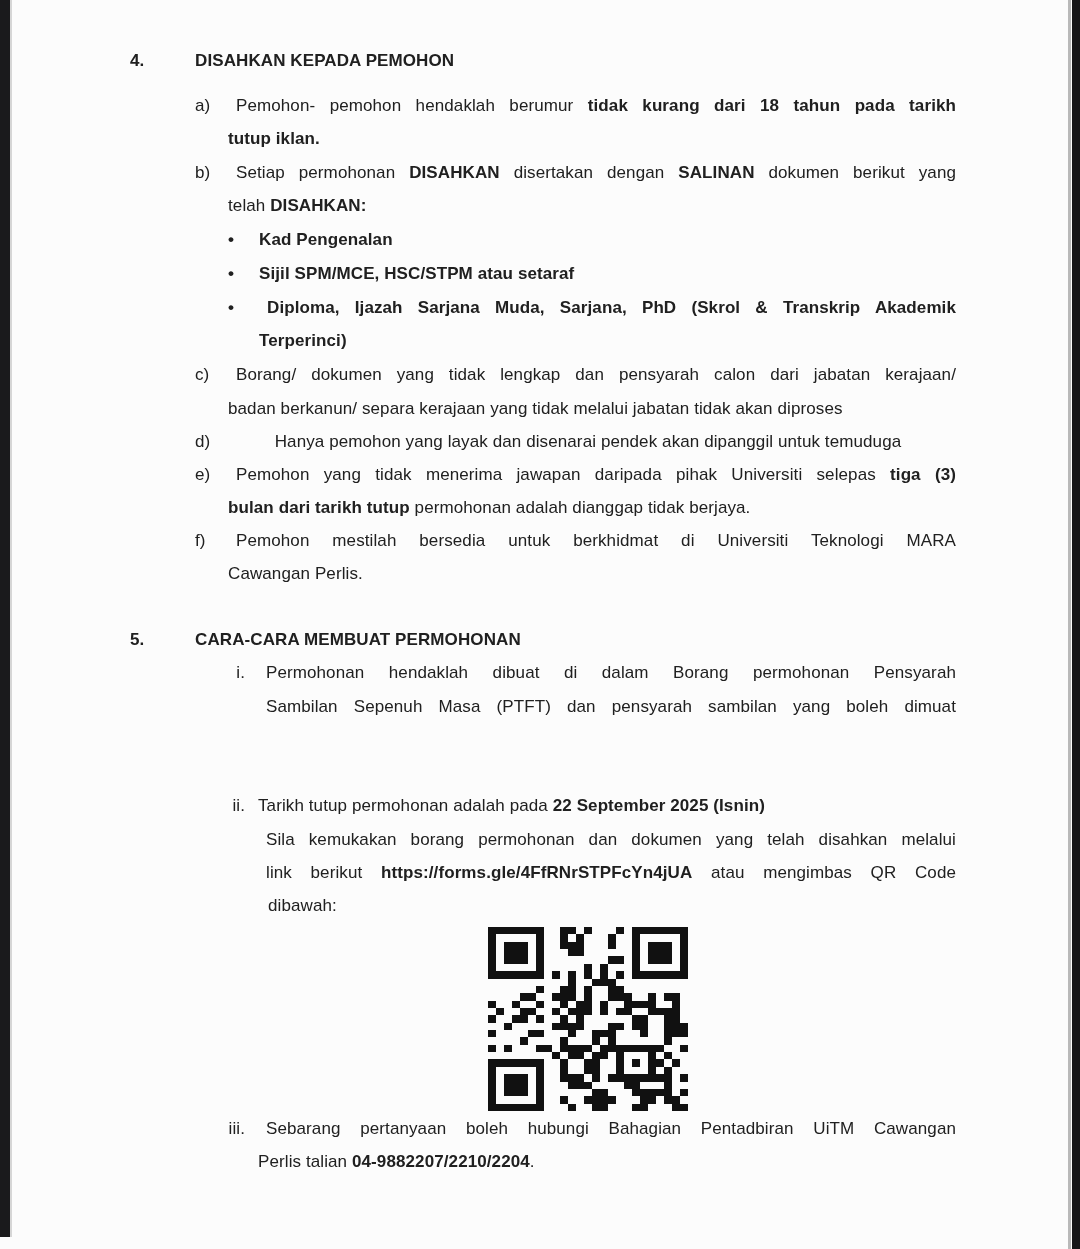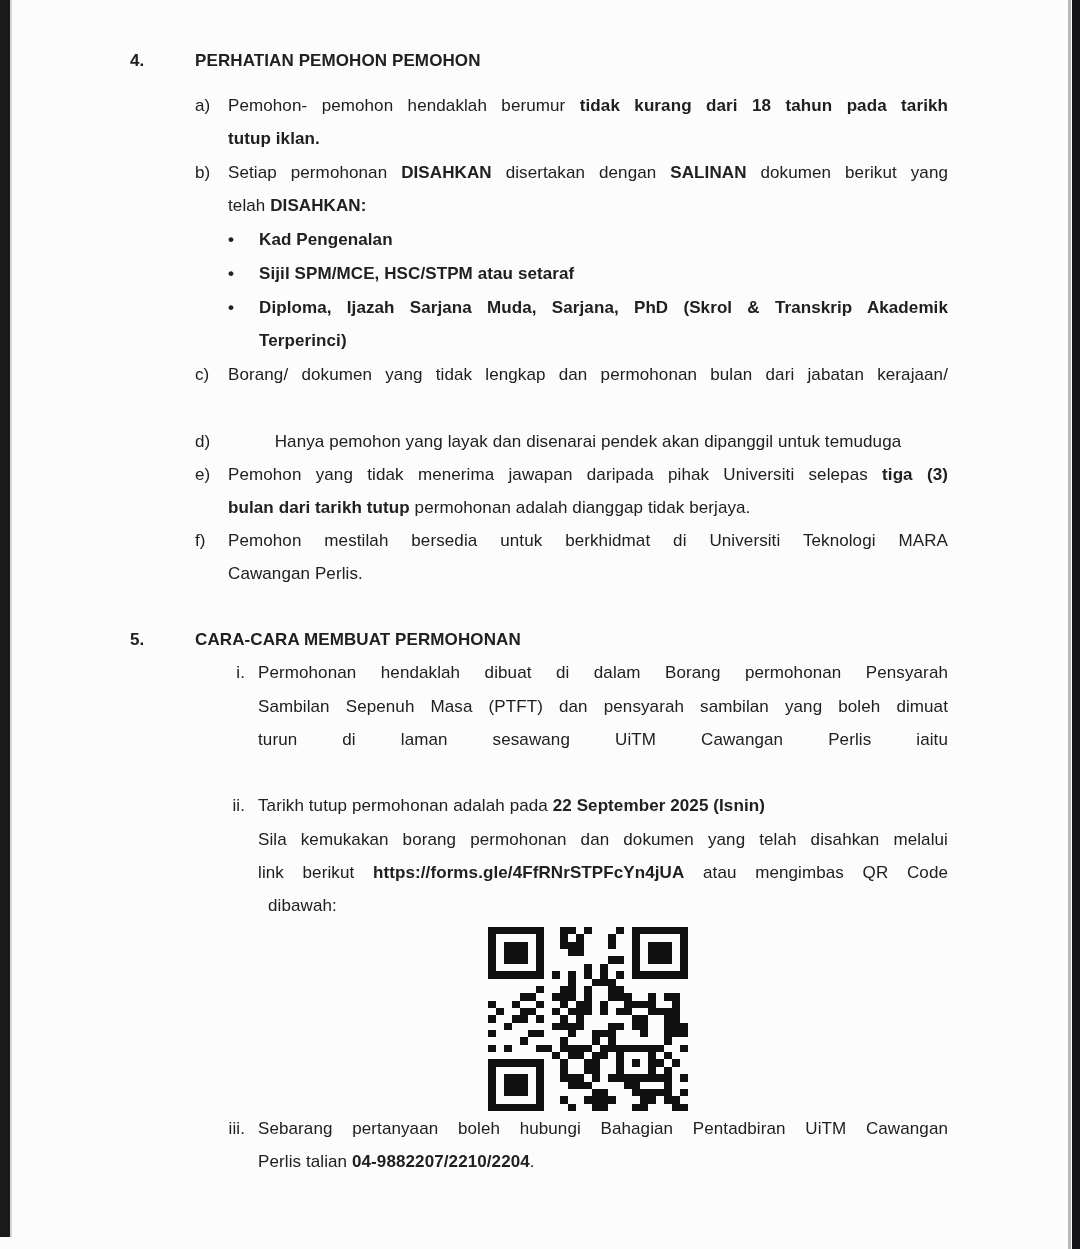--- a/index.html
+++ b/index.html
@@ -21,20 +21,21 @@
     position:absolute;
     font-size:17px;line-height:33px;
     white-space:nowrap;
     letter-spacing:.1px;
   }
   .line.just{
     white-space:normal;
     text-align:justify;
     text-align-last:justify;
     text-justify:inter-word;
+    margin-left:8px;
   }
   .line.bold,.b{font-weight:700;}
   .marker{
     position:absolute;
     font-size:17px;line-height:33px;
     letter-spacing:.1px;
   }
   .marker.mr{text-align:right;}
   .marker.bold{font-weight:700;}
   .qr{position:absolute;}
@@ -43,50 +44,50 @@
 </head>
 <body>
 
 <div class="screen">
   <div class="edge edge-left-line"></div>
   <div class="edge edge-left"></div>
   <div class="edge edge-right-line"></div>
   <div class="edge edge-right"></div>
   <div class="content">
       <div class="marker bold" style="left: 130px; top: 44px; width: 40px;">4.</div>
-      <div class="line bold" style="left: 195px; top: 44px;"><span class="b">PERHATIAN PEMOHON PEMOHON</span></div>
+      <div class="line bold" style="left: 195px; top: 44px;"><span class="b">DISAHKAN KEPADA PEMOHON</span></div>
       <div class="marker" style="left: 195px; top: 89px;">a)</div>
       <div class="line just" style="left: 228px; top: 89px; width: 720px;"><span>Pemohon- pemohon hendaklah berumur </span><span class="b">tidak kurang dari 18 tahun pada tarikh</span></div>
       <div class="line" style="left: 228px; top: 122px; width: 720px;"><span class="b">tutup iklan.</span></div>
       <div class="marker" style="left: 195px; top: 156px;">b)</div>
       <div class="line just" style="left: 228px; top: 156px; width: 720px;"><span>Setiap permohonan </span><span class="b">DISAHKAN</span><span> disertakan dengan </span><span class="b">SALINAN</span><span> dokumen berikut yang</span></div>
       <div class="line" style="left: 228px; top: 189px; width: 720px;"><span>telah </span><span class="b">DISAHKAN:</span></div>
       <div class="marker bold" style="left: 228px; top: 223px;">•</div>
       <div class="line" style="left: 259px; top: 223px; width: 689px;"><span class="b">Kad Pengenalan</span></div>
       <div class="marker bold" style="left: 228px; top: 257px;">•</div>
       <div class="line" style="left: 259px; top: 257px; width: 689px;"><span class="b">Sijil SPM/MCE, HSC/STPM atau setaraf</span></div>
       <div class="marker bold" style="left: 228px; top: 291px;">•</div>
       <div class="line" style="left: 259px; top: 324px; width: 689px;"><span class="b">Terperinci)</span></div>
       <div class="line just" style="left: 259px; top: 291px; width: 689px;"><span class="b">Diploma, Ijazah Sarjana Muda, Sarjana, PhD (Skrol &amp; Transkrip Akademik</span></div>
       <div class="marker" style="left: 195px; top: 358px;">c)</div>
-      <div class="line just" style="left: 228px; top: 358px; width: 720px;"><span>Borang/ dokumen yang tidak lengkap dan permohonan bulan dari jabatan kerajaan/</span></div>
+      <div class="line just" style="left: 228px; top: 358px; width: 720px;"><span>Borang/ dokumen yang tidak lengkap dan pensyarah calon dari jabatan kerajaan/</span></div>
+      <div class="line" style="left: 228px; top: 392px; width: 720px;"><span>badan berkanun/ separa kerajaan yang tidak melalui jabatan tidak akan diproses</span></div>
       <div class="marker" style="left: 195px; top: 425px;">d)</div>
       <div class="line" style="left: 228px; top: 425px; width: 720px; text-align: center;"><span>Hanya pemohon yang layak dan disenarai pendek akan dipanggil untuk temuduga</span></div>
       <div class="marker" style="left: 195px; top: 458px;">e)</div>
       <div class="line just" style="left: 228px; top: 458px; width: 720px;"><span>Pemohon yang tidak menerima jawapan daripada pihak Universiti selepas </span><span class="b">tiga (3)</span></div>
       <div class="line" style="left: 228px; top: 491px; width: 720px;"><span class="b">bulan dari tarikh tutup</span><span> permohonan adalah dianggap tidak berjaya.</span></div>
       <div class="marker" style="left: 195px; top: 524px;">f)</div>
       <div class="line just" style="left: 228px; top: 524px; width: 720px;"><span>Pemohon mestilah bersedia untuk berkhidmat di Universiti Teknologi MARA</span></div>
       <div class="line" style="left: 228px; top: 557px; width: 720px;"><span>Cawangan Perlis.</span></div>
       <div class="marker bold" style="left: 130px; top: 623px; width: 40px;">5.</div>
       <div class="line bold" style="left: 195px; top: 623px;"><span class="b">CARA-CARA MEMBUAT PERMOHONAN</span></div>
       <div class="marker mr" style="left: 196px; top: 656px; width: 49px;">i.</div>
       <div class="line just" style="left: 258px; top: 656px; width: 690px;"><span>Permohonan hendaklah dibuat di dalam Borang permohonan Pensyarah</span></div>
       <div class="line just" style="left: 258px; top: 690px; width: 690px;"><span>Sambilan Sepenuh Masa (PTFT) dan pensyarah sambilan yang boleh dimuat</span></div>
-      <div class="line just" style="left: 258px; top: 723px; width: 690px;"><span>turun di laman sesawang UiTM Cawangan Perlis iaitu</span></div>
       <div class="marker mr" style="left: 196px; top: 789px; width: 49px;">ii.</div>
       <div class="line" style="left: 258px; top: 789px; width: 690px;"><span>Tarikh tutup permohonan adalah pada </span><span class="b">22 September 2025 (Isnin)</span></div>
       <div class="line just" style="left: 258px; top: 823px; width: 690px;"><span>Sila kemukakan borang permohonan dan dokumen yang telah disahkan melalui</span></div>
       <div class="line just" style="left: 258px; top: 856px; width: 690px;"><span>link berikut </span><span class="b">https://forms.gle/4FfRNrSTPFcYn4jUA</span><span> atau mengimbas QR Code</span></div>
       <div class="line" style="left: 258px; top: 889px; width: 690px; margin-left: 10px;"><span>dibawah:</span></div>
       <div class="marker mr" style="left: 196px; top: 1112px; width: 49px;">iii.</div>
       <div class="line just" style="left: 258px; top: 1112px; width: 690px;"><span>Sebarang pertanyaan boleh hubungi Bahagian Pentadbiran UiTM Cawangan</span></div>
       <div class="line" style="left: 258px; top: 1145px; width: 690px;"><span>Perlis talian </span><span class="b">04-9882207/2210/2204</span><span>.</span></div>
       <div class="qr" style="left: 488px; top: 927px; width: 200px; height: 184px;">
         <svg viewBox="0 0 25 25" preserveAspectRatio="none" shape-rendering="crispEdges">

